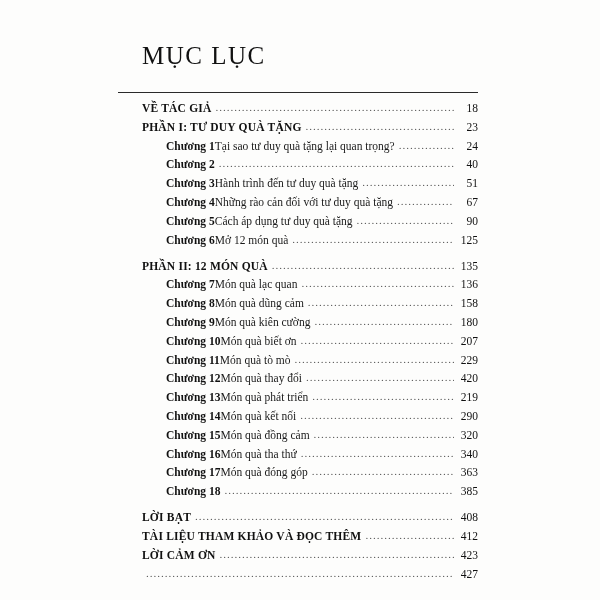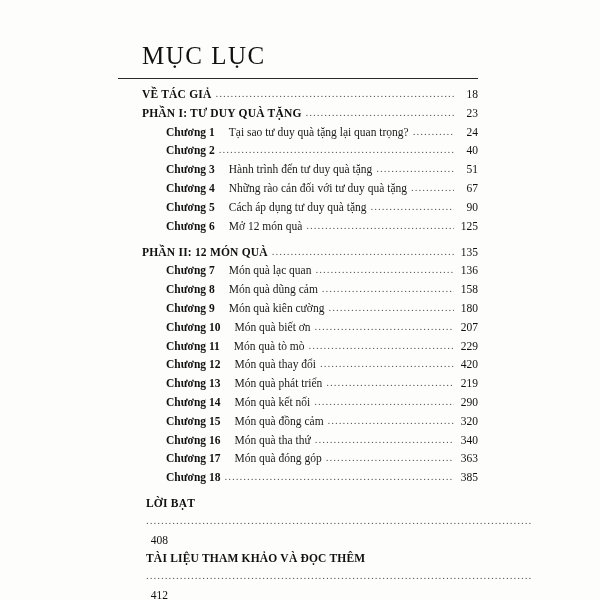--- a/index.html
+++ b/index.html
@@ -27,21 +27,21 @@
     left: 118px;
     top: 42px;
     width: 360px;
   }
   .toc-title {
     font-family: "Liberation Serif", serif;
     font-size: 25px;
     letter-spacing: 1.5px;
     font-weight: 400;
     color: #111;
-    margin: 0 0 8px 0;
+    margin: 0 0 22px 0;
     text-align: left;
     padding-left: 24px;
   }
   .rule {
     border-top: 1px solid #2a2a2a;
     margin: 0 0 6px 0;
     width: 100%;
   }
   .toc-list {
     list-style: none;
@@ -53,21 +53,21 @@
     align-items: baseline;
     font-size: 11.5px;
     line-height: 1.62;
     white-space: nowrap;
   }
   .row .label {
     font-weight: bold;
     color: #111;
   }
   .row .desc {
-    margin-left: 14px;
+    margin-left: 0;
     color: #1a1a1a;
   }
   .row .dots {
     flex: 1 1 auto;
     overflow: hidden;
     margin: 0 2px 0 4px;
     letter-spacing: 1px;
     color: #555;
     font-size: 11px;
     position: relative;
@@ -85,21 +85,20 @@
     margin-top: 1px;
   }
   .lvl-part {
     padding-left: 24px;
   }
   .lvl-chapter {
     padding-left: 48px;
   }
   .lvl-back {
     padding-left: 24px;
-    flex-direction: column;
   }
   .row.part .label,
   .row.section .label,
   .row.back .label {
     font-weight: bold;
     letter-spacing: 0.2px;
   }
   .row.chapter .label {
     font-weight: bold;
   }

